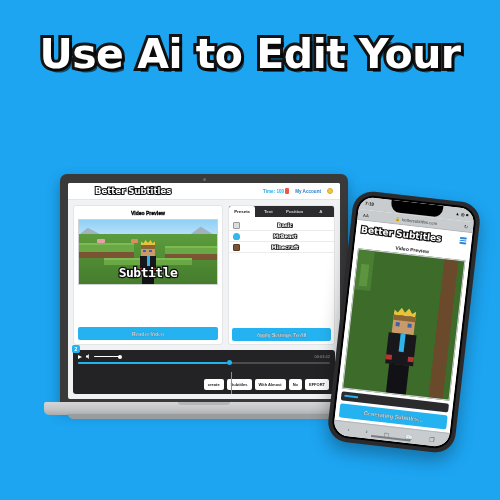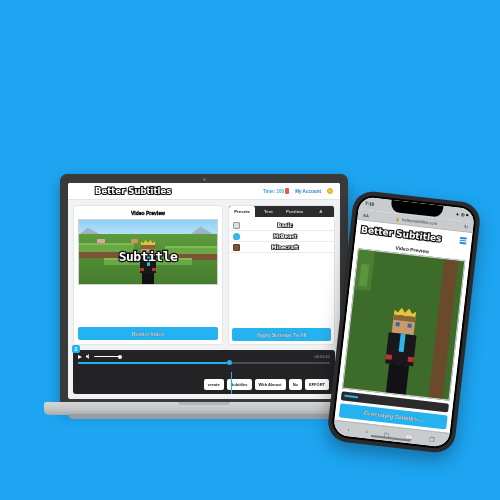--- a/index.html
+++ b/index.html
@@ -93,21 +93,21 @@
   .hair { position:absolute; top:5px; left:3px; width:14px; height:3.5px; background:#8A6434; }
   .eyeL,.eyeR{ position:absolute; top:9.5px; width:2.6px; height:2.6px; background:#3a63a8;}
   .eyeL{left:5.2px;} .eyeR{left:11px;}
   .body-suit { position:absolute; top:16px; left:2px; width:16px; height:17px; background:#17171c; }
   .tie { position:absolute; top:16px; left:8.5px; width:3px; height:10px; background:#2FB3E8; }
   .cuffL,.cuffR{ position:absolute; top:28px; width:4px; height:3px; background:#b33; }
   .cuffL{left:2px;} .cuffR{right:2px;}
   .legs { position:absolute; top:33px; left:4px; width:12px; height:11px; background:#111116; }
 
   .sub-text {
-    position:absolute; bottom:20px; left:0; width:100%; text-align:center;
+    position:absolute; bottom:4px; left:0; width:100%; text-align:center;
     font-family:"DejaVu Sans Mono", monospace; font-weight:700; font-size:13px;
     color:#fff; -webkit-text-stroke:2.4px #111; paint-order:stroke fill;
     letter-spacing:-0.5px;
   }
 
   .spacer { flex:1; }
   .btn-blue {
     background:#25B2F0; color:#fff; text-align:center; border-radius:2px;
     font-size:5px; font-weight:700; padding:3.5px 0;
     -webkit-text-stroke:0.35px rgba(0,0,0,.35);
@@ -207,20 +207,21 @@
   .p-nav { height:15px; background:#c9ccce; display:flex; align-items:center;
            justify-content:space-around; padding:0 6px; flex:0 0 auto; border-top:1px solid #b4b7b9; }
   .p-nav span { font-size:6px; color:#55595c; }
   .homebar { position:absolute; bottom:2px; left:50%; margin-left:-20px; width:40px; height:2px;
              background:#7a7d80; border-radius:2px; }
 </style>
 </head>
 <body>
 
 <div class="headline">
+  <span class="ln">Use Ai to Edit Your</span>
 </div>
 
 <div class="laptop">
   <div class="lid">
     <div class="cam"></div>
     <div class="screen">
 
       <div class="app-hdr">
         <div class="brand">Better Subtitles</div>
         <div class="hdr-right">

